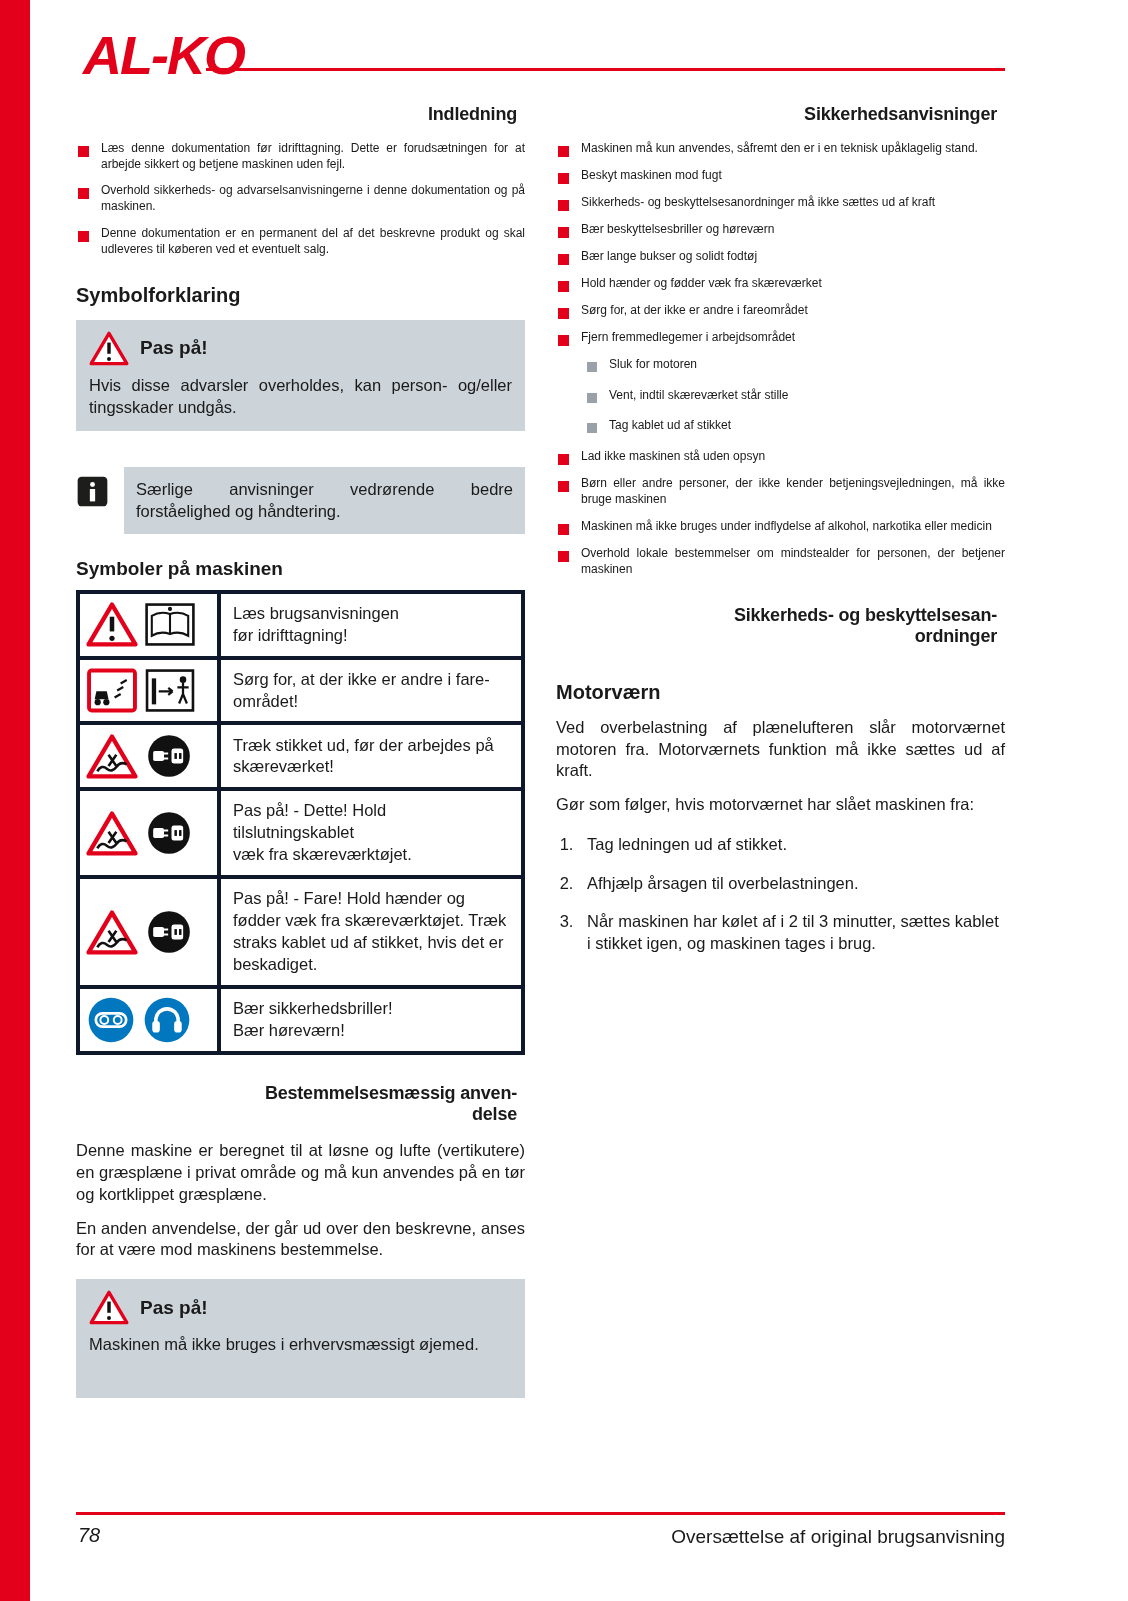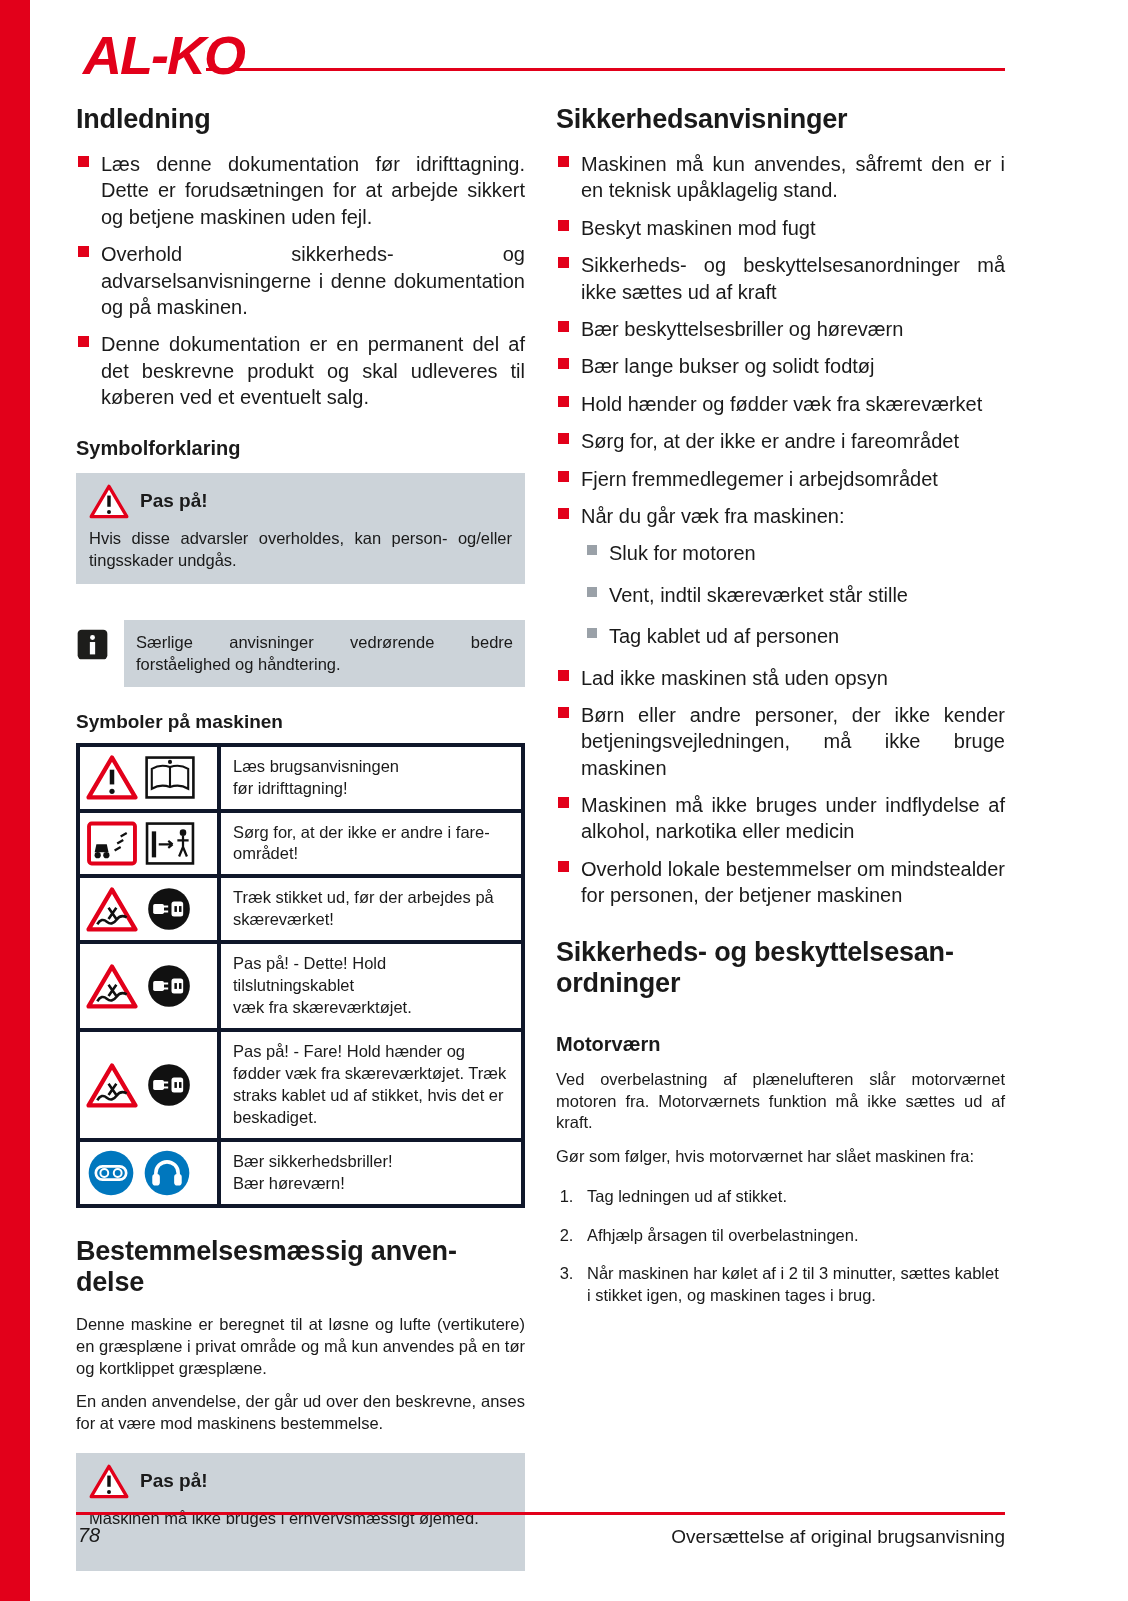--- a/index.html
+++ b/index.html
@@ -10,32 +10,32 @@
   :root{--accent:#e2001a;--boxbg:#ccd3d9;}
   .left-bar{position:absolute;left:0;top:0;width:30px;height:1601px;background:var(--accent);}
   .logo{
     position:absolute;left:83px;top:28px;font-size:54px;font-weight:bold;font-style:italic;
     color:var(--accent);letter-spacing:-2px;line-height:1;text-align:right;
   }
   .header-rule{position:absolute;left:206px;top:68px;width:799px;height:3px;background:var(--accent);}
   .col{position:absolute;top:104px;width:449px;}
   .col-left{left:76px;}
   .col-right{left:556px;}
-  h1{font-size:27px;font-weight:bold;margin:0 0 16px;line-height:1.15;letter-spacing:-0.2px;}
+  h1{font-size:18px;font-weight:bold;margin:0 8px 16px;line-height:1.15;letter-spacing:-0.2px;text-align:right;}
   h1.pre{white-space:pre-line;}
   h2{font-size:20px;font-weight:bold;margin:26px 0 13px;}
   h3{font-size:19px;font-weight:bold;margin:24px 0 10px;}
   p.body{font-size:16.5px;line-height:1.32;text-align:justify;margin:12px 0;}
   ul.blist{list-style:none;margin:0;padding:0;}
   li.bitem{display:flex;margin:0 0 11px;}
   .sq{width:11px;height:11px;background:var(--accent);margin:5px 12px 0 2px;flex:0 0 auto;}
   ul.sub{margin:2px 0 4px 29px;}
   ul.sub .sq{width:10px;height:10px;background:#9aa1a8;margin-top:5px;}
   ul.sub li.bitem{margin-bottom:15px;}
-  .btext{flex:1;font-size:20px;line-height:1.32;text-align:justify;}
+  .btext{flex:1;font-size:12px;line-height:1.32;text-align:justify;}
   .warnbox{background:var(--boxbg);padding:10px 13px 13px;margin:4px 0 0;}
   .warnbox.tall{padding-bottom:42px;}
   .warn-head{display:flex;align-items:center;gap:11px;margin-bottom:7px;}
   .icon{display:inline-block;}
   .tri-sm{width:40px;height:37px;flex:0 0 auto;}
   .warn-title{font-size:19px;font-weight:bold;}
   .warn-text{font-size:16.5px;line-height:1.35;text-align:justify;}
   .infobox{display:flex;margin-top:36px;}
   .info-icon-wrap{width:48px;flex:0 0 auto;padding-top:8px;}
   .info-icon-wrap svg{width:33px;height:33px;}
@@ -305,40 +305,36 @@
           <li class="bitem">
             <span class="sq"></span>
             <span class="btext">Sørg for, at der ikke er andre i fareområdet</span>
           </li>
 
           <li class="bitem">
             <span class="sq"></span>
             <span class="btext">Fjern fremmedlegemer i arbejdsområdet</span>
           </li>
 
-          <li class="bitem">
-            <span class="sq"></span>
-            <span class="btext">Når du går væk fra maskinen:</span>
-          </li>
         </ul>
       <ul class="blist sub">
 
           <li class="bitem">
             <span class="sq"></span>
             <span class="btext">Sluk for motoren</span>
           </li>
 
           <li class="bitem">
             <span class="sq"></span>
             <span class="btext">Vent, indtil skæreværket står stille</span>
           </li>
 
           <li class="bitem">
             <span class="sq"></span>
-            <span class="btext">Tag kablet ud af personen</span>
+            <span class="btext">Tag kablet ud af stikket</span>
           </li>
         </ul>
       <ul class="blist">
 
           <li class="bitem">
             <span class="sq"></span>
             <span class="btext">Lad ikke maskinen stå uden opsyn</span>
           </li>
 
           <li class="bitem">

